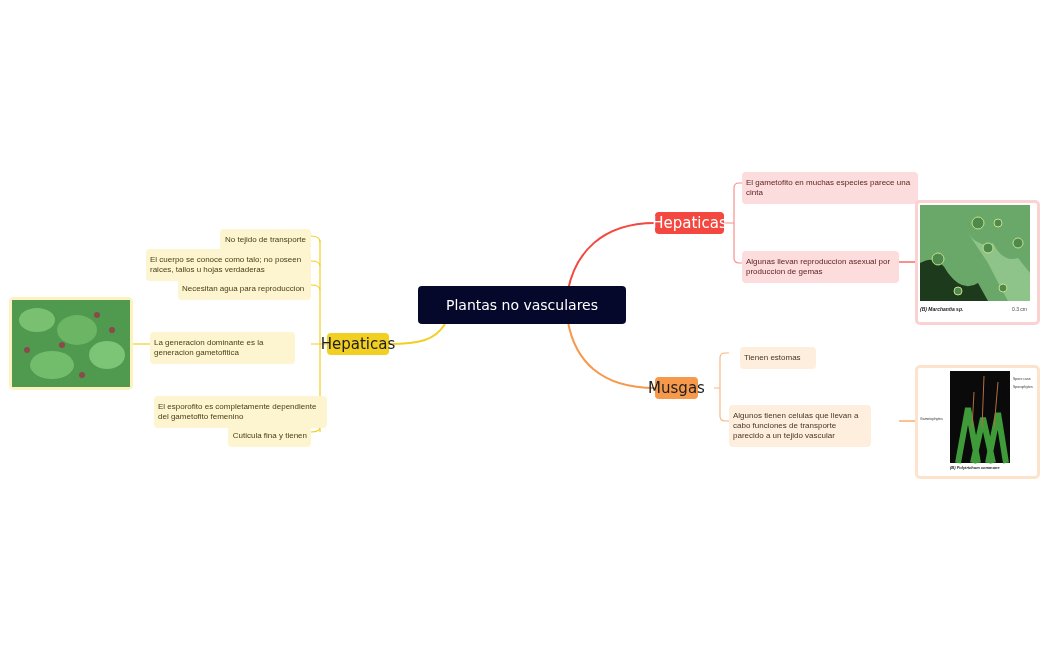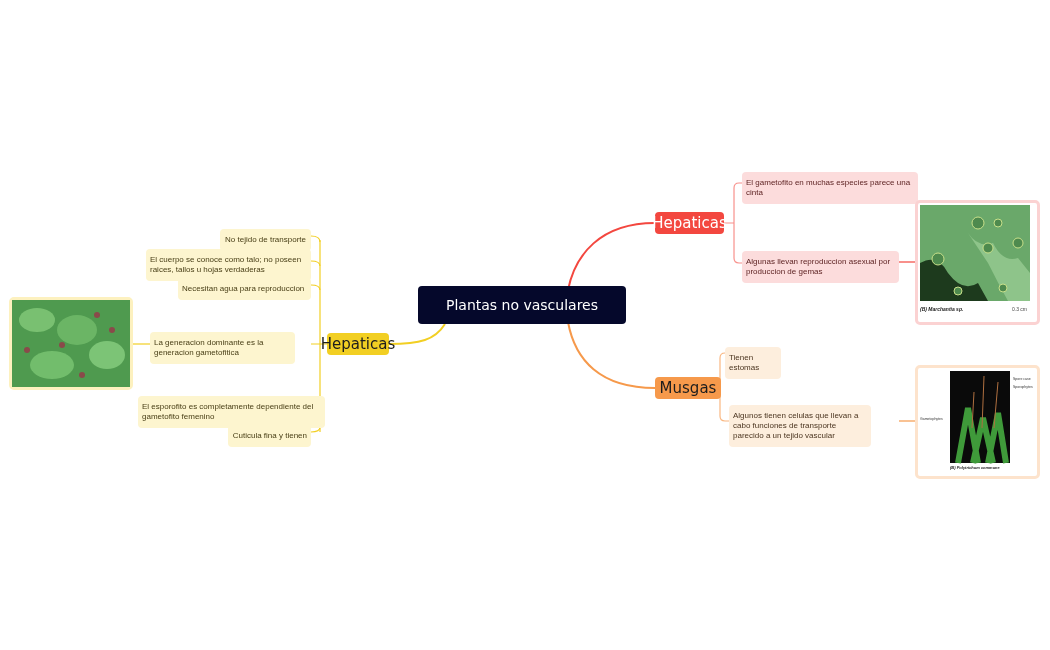--- a/index.html
+++ b/index.html
@@ -2,21 +2,21 @@
 <html><head>
 <meta charset="utf-8">
 <style>
   html, body { margin:0; padding:0; }
   body { width:1050px; height:650px; background:#ffffff; position:relative; overflow:hidden; font-family:"Liberation Sans", sans-serif; }
   svg.lines { position:absolute; left:0; top:0; width:1050px; height:650px; }
   .node { position:absolute; box-sizing:border-box; }
   .root { left:418px; top:286px; width:208px; height:38px; background:#05082b; color:#fff; border-radius:4px; font-size:14px; display:flex; align-items:center; justify-content:center; font-family:"DejaVu Sans", sans-serif; }
   .main { height:22px; border-radius:4px; font-size:15px; display:flex; align-items:center; justify-content:center; font-family:"DejaVu Sans", sans-serif; }
   .hep { left:655px; top:212px; width:69px; background:#f3473f; color:#fff; }
-  .mus { left:655px; top:377px; width:66px; background:#f6994b; color:#1d1d1d; }
+  .mus { left:655px; top:377px; width:43px; background:#f6994b; color:#1d1d1d; }
   .bri { left:327px; top:333px; width:62px; background:#f2cf23; color:#1d1d1d; }
   .leaf { font-size:8px; line-height:10px; padding:6px 4px; border-radius:4px; font-family:Liberation Sans, sans-serif; }
   .leaf-hep { background:#fcdcdc; color:#5a1f1f; }
   .leaf-mus { background:#fdeedd; color:#4b3520; }
   .leaf-bri { background:#fdf5cf; color:#4a4018; }
   .imgbox { position:absolute; box-sizing:border-box; border-radius:5px; }
   .hep-img { left:915px; top:200px; width:125px; height:125px; border:3px solid #fbd2d2; background:#fff; }
   .mus-img { left:915px; top:365px; width:125px; height:114px; border:3px solid #fde3cc; background:#fff; }
   .bri-img { left:9px; top:297px; width:124px; height:93px; border:3px solid #fdf1bf; background:#fff; }
 </style>
@@ -65,21 +65,21 @@
     <circle cx="40" cy="88" r="4" fill="#4e8a4e" stroke="#c8e08a"></circle>
     <circle cx="85" cy="85" r="4" fill="#4e8a4e" stroke="#c8e08a"></circle>
     <text x="2" y="108" font-size="5" font-style="italic" font-weight="bold" font-family="Liberation Sans, sans-serif" fill="#222">(B)  Marchantia sp.</text>
     <text x="94" y="108" font-size="5" font-family="Liberation Sans, sans-serif" fill="#444">0.3 cm</text>
   </svg>
 </div>
 
 <div class="node main mus">
     <span>Musgas</span>
   </div>
-<div class="node leaf leaf-mus" style="left:725px;top:347px;width:56px;"><span>Tienen estomas</span></div>
+<div class="node leaf leaf-mus" style="left:740px;top:347px;width:76px;"><span>Tienen estomas</span></div>
 <div class="node leaf leaf-mus" style="left:729px;top:405px;width:142px;"><span>Algunos tienen celulas que llevan a cabo funciones de transporte parecido a un tejido vascular</span></div>
 
 <div class="imgbox mus-img">
   <svg width="119" height="108">
     <rect x="32" y="3" width="60" height="92" fill="#0a0a0a"></rect>
     <path d="M40 95 L50 40 L60 95 M55 95 L65 50 L75 95 M70 95 L80 45 L88 95" stroke="#3f9a3a" stroke-width="6" fill="none"></path>
     <path d="M66 8 L64 60 M80 14 L76 60 M56 24 L54 60" stroke="#b07040" stroke-width="1" fill="none"></path>
     <text x="95" y="12" font-size="3.5" font-family="Liberation Sans, sans-serif" fill="#333">Spore case</text>
     <text x="95" y="20" font-size="3.5" font-family="Liberation Sans, sans-serif" fill="#333">Sporophytes</text>
     <text x="2" y="52" font-size="3.5" font-family="Liberation Sans, sans-serif" fill="#333">Gametophytes</text>
@@ -87,21 +87,21 @@
   </svg>
 </div>
 
 <div class="node main bri">
     <span>Hepaticas</span>
   </div>
 <div class="node leaf leaf-bri" style="left:220px;top:229px;width:91px;text-align:center;"><span>No tejido de transporte</span></div>
 <div class="node leaf leaf-bri" style="left:146px;top:249px;width:165px;"><span>El cuerpo se conoce como talo; no poseen raices, tallos u hojas verdaderas</span></div>
 <div class="node leaf leaf-bri" style="left:178px;top:278px;width:133px;"><span>Necesitan agua para reproduccion</span></div>
 <div class="node leaf leaf-bri" style="left:150px;top:332px;width:145px;"><span>La generacion dominante es la generacion gametofitica</span></div>
-<div class="node leaf leaf-bri" style="left:138px;top:396px;width:187px;"><span>El esporofito es completamente dependiente del gametofito femenino</span></div>
+<div class="node leaf leaf-bri" style="left:154px;top:396px;width:173px;"><span>El esporofito es completamente dependiente del gametofito femenino</span></div>
 <div class="node leaf leaf-bri" style="left:228px;top:425px;width:83px;text-align:right;"><span>Cuticula fina y tienen</span></div>
 
 <div class="imgbox bri-img">
   <svg width="118" height="87">
     <rect x="0" y="0" width="118" height="87" fill="#4f9a4f"></rect>
     <ellipse cx="25" cy="20" rx="18" ry="12" fill="#79c071"></ellipse>
     <ellipse cx="65" cy="30" rx="20" ry="15" fill="#6bb565"></ellipse>
     <ellipse cx="95" cy="55" rx="18" ry="14" fill="#7cc476"></ellipse>
     <ellipse cx="40" cy="65" rx="22" ry="14" fill="#72bd6c"></ellipse>
     <circle cx="85" cy="15" r="3" fill="#8a4a4a"></circle>

